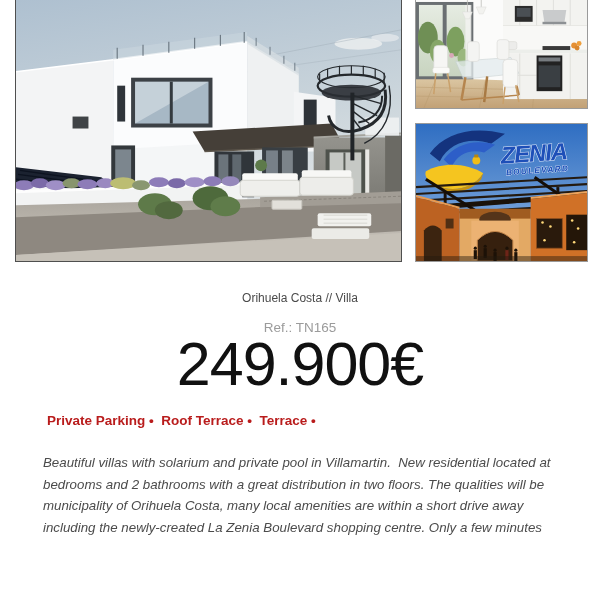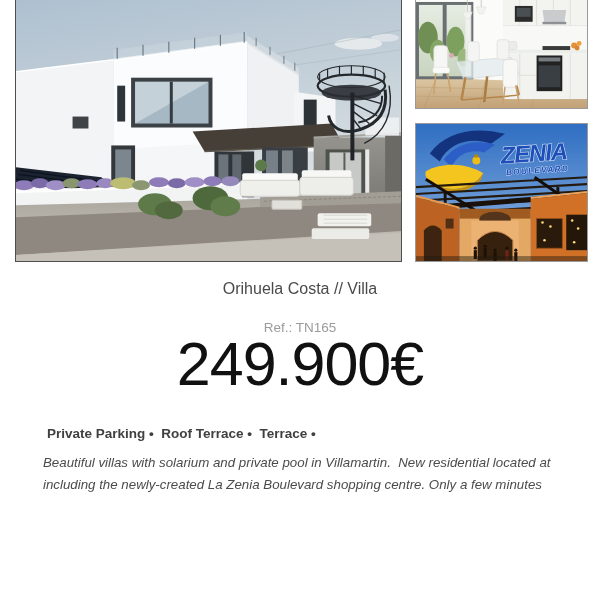--- a/index.html
+++ b/index.html
@@ -7,25 +7,25 @@
         font-family:"Liberation Sans",sans-serif;}
   
   .photo{position:absolute;box-sizing:border-box;overflow:hidden;background:#dfe3e6;}
   .photo svg{display:block;width:100%;height:100%;}
   .photo-main{left:15px;top:0;width:387px;height:262px;border:1px solid #4f4f4f;border-top:none;}
   .photo-kitchen{left:415px;top:0;width:173px;height:109px;border:1px solid #9a9a9a;border-top:none;}
   .photo-zenia{left:415px;top:123px;width:173px;height:139px;border:1px solid #9a9a9a;}
   
   .t{position:absolute;left:0;width:600px;text-align:center;white-space:pre-wrap;}
   .title{top:268px;font-size:18px;font-weight:bold;color:#1b1b1b;}
-  .subtitle{top:280px;font-size:16px;color:#4a4a4a;}
+  .subtitle{top:291px;font-size:12px;color:#4a4a4a;}
   .reference{top:320px;font-size:13.5px;color:#9b9b9b;}
   .price{top:334px;font-size:61px;font-weight:400;color:#111;letter-spacing:-1px;line-height:1;}
   .features{position:absolute;left:47px;top:413px;font-size:13.5px;font-weight:bold;
-            color:#404040;white-space:pre-wrap;margin-top:13px;}
+            color:#b91c1c;white-space:pre-wrap;}
   .description{position:absolute;left:43px;top:452px;width:522px;color:#4b4b4b;
                font-size:13.3px;}
   .description .line{height:21.7px;line-height:21.7px;white-space:pre;font-style:italic;}
 </style>
 </head>
 <body>
 
 <div class="page">
 
   <div class="photo photo-main">
@@ -356,16 +356,18 @@
     </svg>
   </div>
 
   <div class="t subtitle">Orihuela Costa // Villa</div>
   <div class="t reference">Ref.: TN165</div>
   <div class="t price">249.900€</div>
   <div class="features">Private Parking •  Roof Terrace •  Terrace •</div>
 
   <div class="description">
     <div class="line">Beautiful villas with solarium and private pool in Villamartin.  New residential located at</div>
+    <div class="line">bedrooms and 2 bathrooms with a great distribution in two floors. The qualities will be</div>
+    <div class="line">municipality of Orihuela Costa, many local amenities are within a short drive away</div>
     <div class="line">including the newly-created La Zenia Boulevard shopping centre. Only a few minutes</div>
   </div>
 
 </div>
 
 </body></html>

